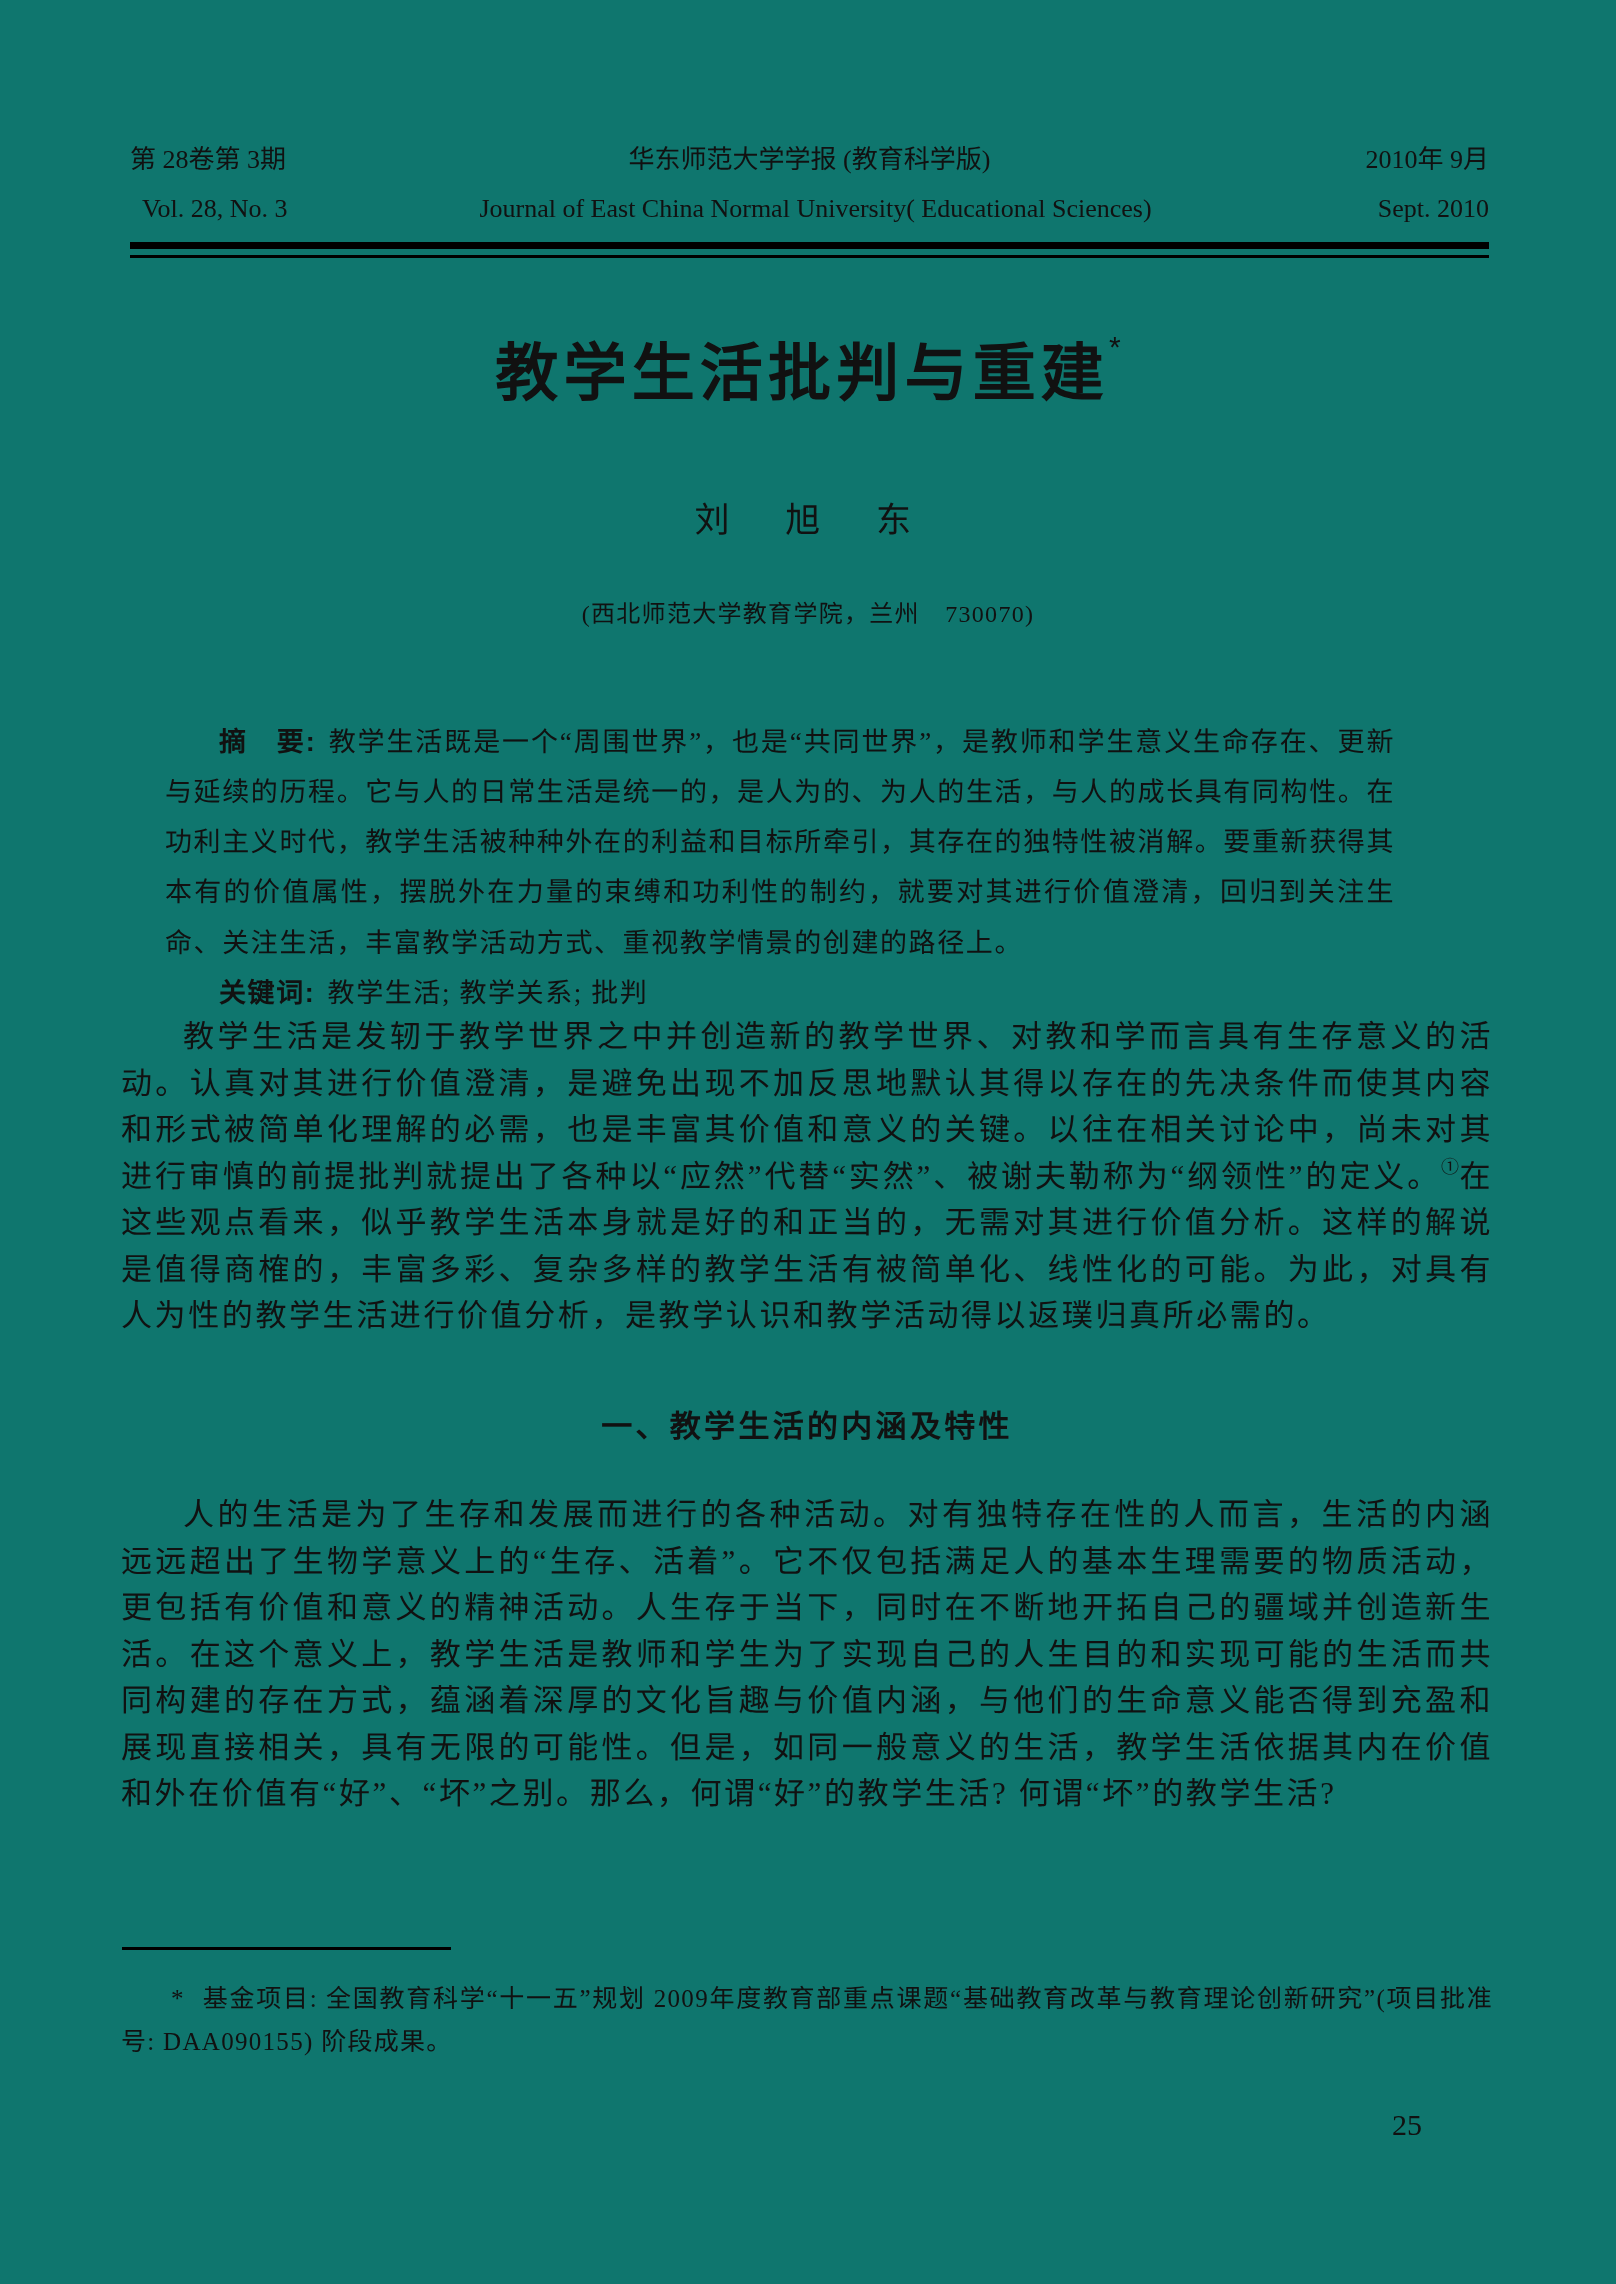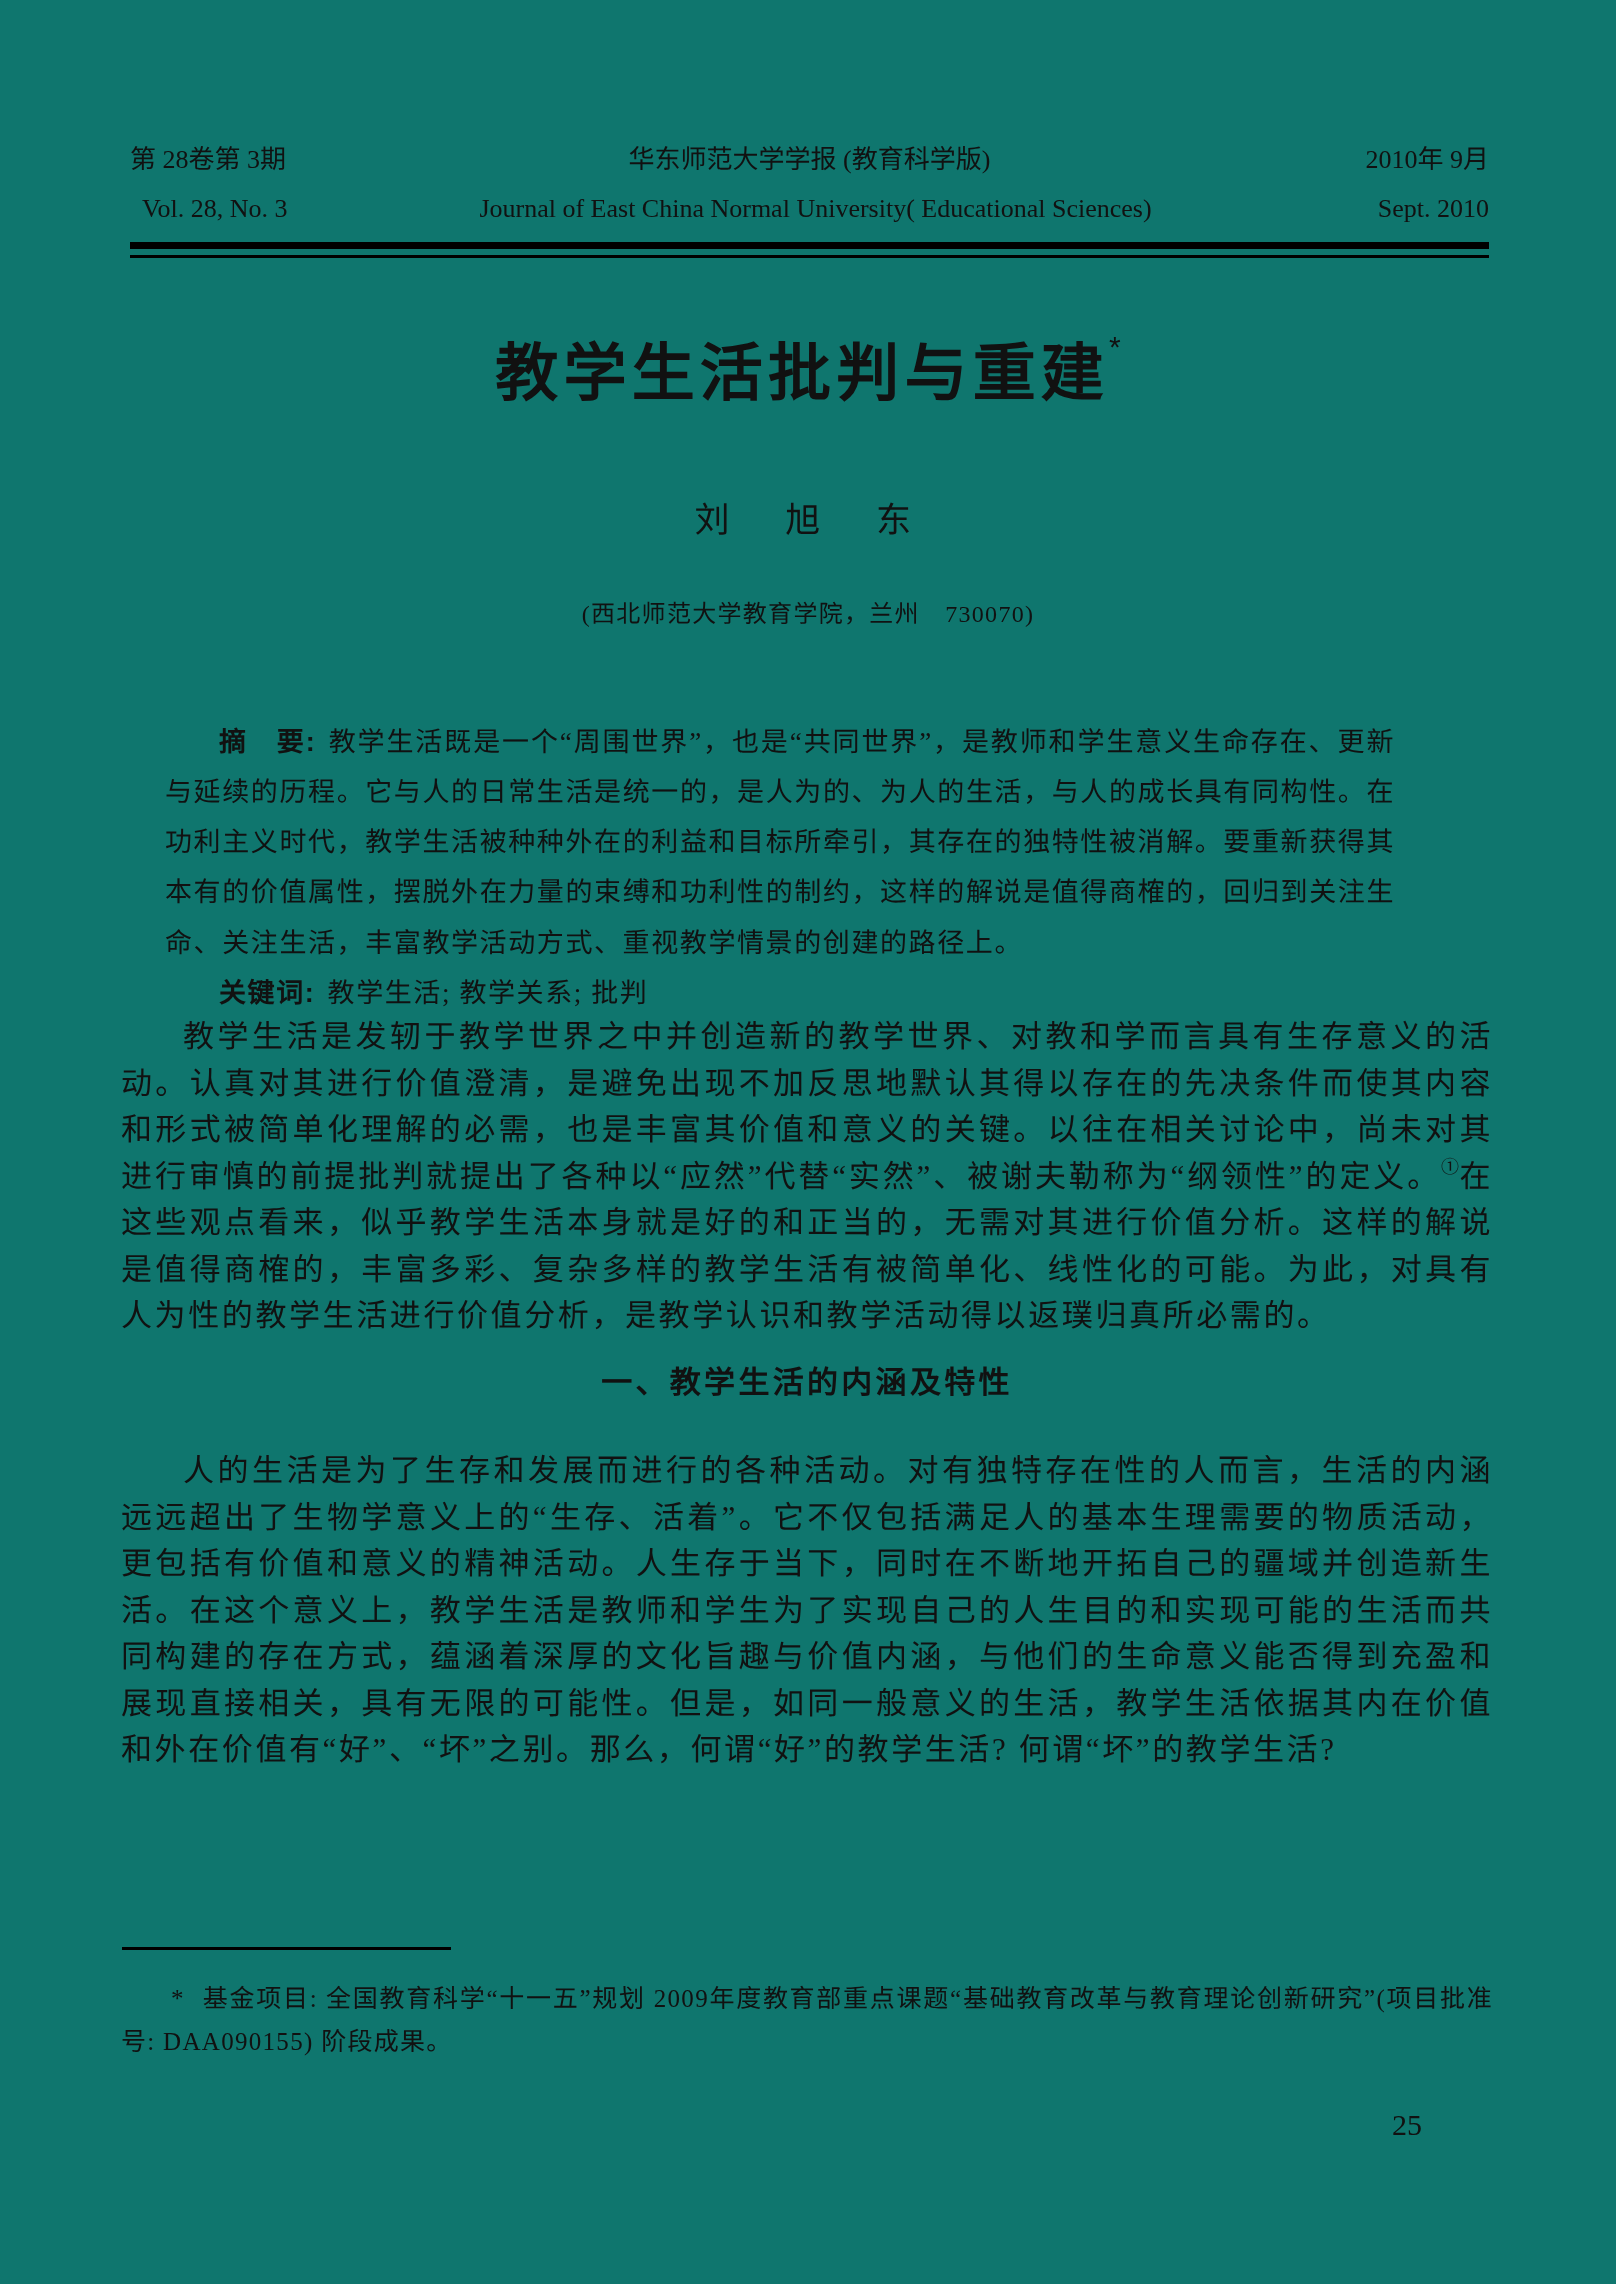--- a/index.html
+++ b/index.html
@@ -125,21 +125,21 @@
     letter-spacing: 0;
     vertical-align: 14.3px;
   }
   .section-heading {
     text-align: center;
     text-indent: 0;
     font-family: "Liberation Sans", "DejaVu Sans", sans-serif;
     font-weight: 700;
     font-size: 31px;
     letter-spacing: 3.3px;
-    margin: 20px 0 42px 0;
+    margin: 64px 0 42px 0;
   }
 
   
   .footnote-area {
     position: absolute;
     top: 1947px;
     left: 121px;
     width: 1372px;
   }
   .fn-sep {
@@ -186,21 +186,21 @@
     <div class="double-rule"></div>
   </div>
 
   <h1 class="title"><span>教学生活批判与重建</span><sup>*</sup></h1>
 
   <div class="author">刘　旭　东</div>
 
   <div class="affiliation">(西北师范大学教育学院，兰州　730070)</div>
 
   <section class="abstract">
-    <p><b class="lbl">摘　要:</b><span>教学生活既是一个“周围世界”，也是“共同世界”，是教师和学生意义生命存在、更新与延续的历程。它与人的日常生活是统一的，是人为的、为人的生活，与人的成长具有同构性。在功利主义时代，教学生活被种种外在的利益和目标所牵引，其存在的独特性被消解。要重新获得其本有的价值属性，摆脱外在力量的束缚和功利性的制约，这样的解说是值得商榷的，回归到关注生命、关注生活，丰富教学活动方式、重视教学情景的创建的路径上。</span></p>
+    <p><b class="lbl">摘　要:</b><span>教学生活既是一个“周围世界”，也是“共同世界”，是教师和学生意义生命存在、更新与延续的历程。它与人的日常生活是统一的，是人为的、为人的生活，与人的成长具有同构性。在功利主义时代，教学生活被种种外在的利益和目标所牵引，其存在的独特性被消解。要重新获得其本有的价值属性，摆脱外在力量的束缚和功利性的制约，就要对其进行价值澄清，回归到关注生命、关注生活，丰富教学活动方式、重视教学情景的创建的路径上。</span></p>
     <p><b class="lbl">关键词:</b><span>教学生活; 教学关系; 批判</span></p>
   </section>
 
   <section class="body-text">
     <p><span>教学生活是发轫于教学世界之中并创造新的教学世界、对教和学而言具有生存意义的活动。认真对其进行价值澄清，是避免出现不加反思地默认其得以存在的先决条件而使其内容和形式被简单化理解的必需，也是丰富其价值和意义的关键。以往在相关讨论中，尚未对其进行审慎的前提批判就提出了各种以“应然”代替“实然”、被谢夫勒称为“纲领性”的定义。</span><sup class="note">①</sup><span>在这些观点看来，似乎教学生活本身就是好的和正当的，无需对其进行价值分析。这样的解说是值得商榷的，丰富多彩、复杂多样的教学生活有被简单化、线性化的可能。为此，对具有人为性的教学生活进行价值分析，是教学认识和教学活动得以返璞归真所必需的。</span></p>
     <h2 class="section-heading">一、教学生活的内涵及特性</h2>
     <p>人的生活是为了生存和发展而进行的各种活动。对有独特存在性的人而言，生活的内涵远远超出了生物学意义上的“生存、活着”。它不仅包括满足人的基本生理需要的物质活动，更包括有价值和意义的精神活动。人生存于当下，同时在不断地开拓自己的疆域并创造新生活。在这个意义上，教学生活是教师和学生为了实现自己的人生目的和实现可能的生活而共同构建的存在方式，蕴涵着深厚的文化旨趣与价值内涵，与他们的生命意义能否得到充盈和展现直接相关，具有无限的可能性。但是，如同一般意义的生活，教学生活依据其内在价值和外在价值有“好”、“坏”之别。那么，何谓“好”的教学生活? 何谓“坏”的教学生活?</p>
   </section>
 
   <footer class="footnote-area">

